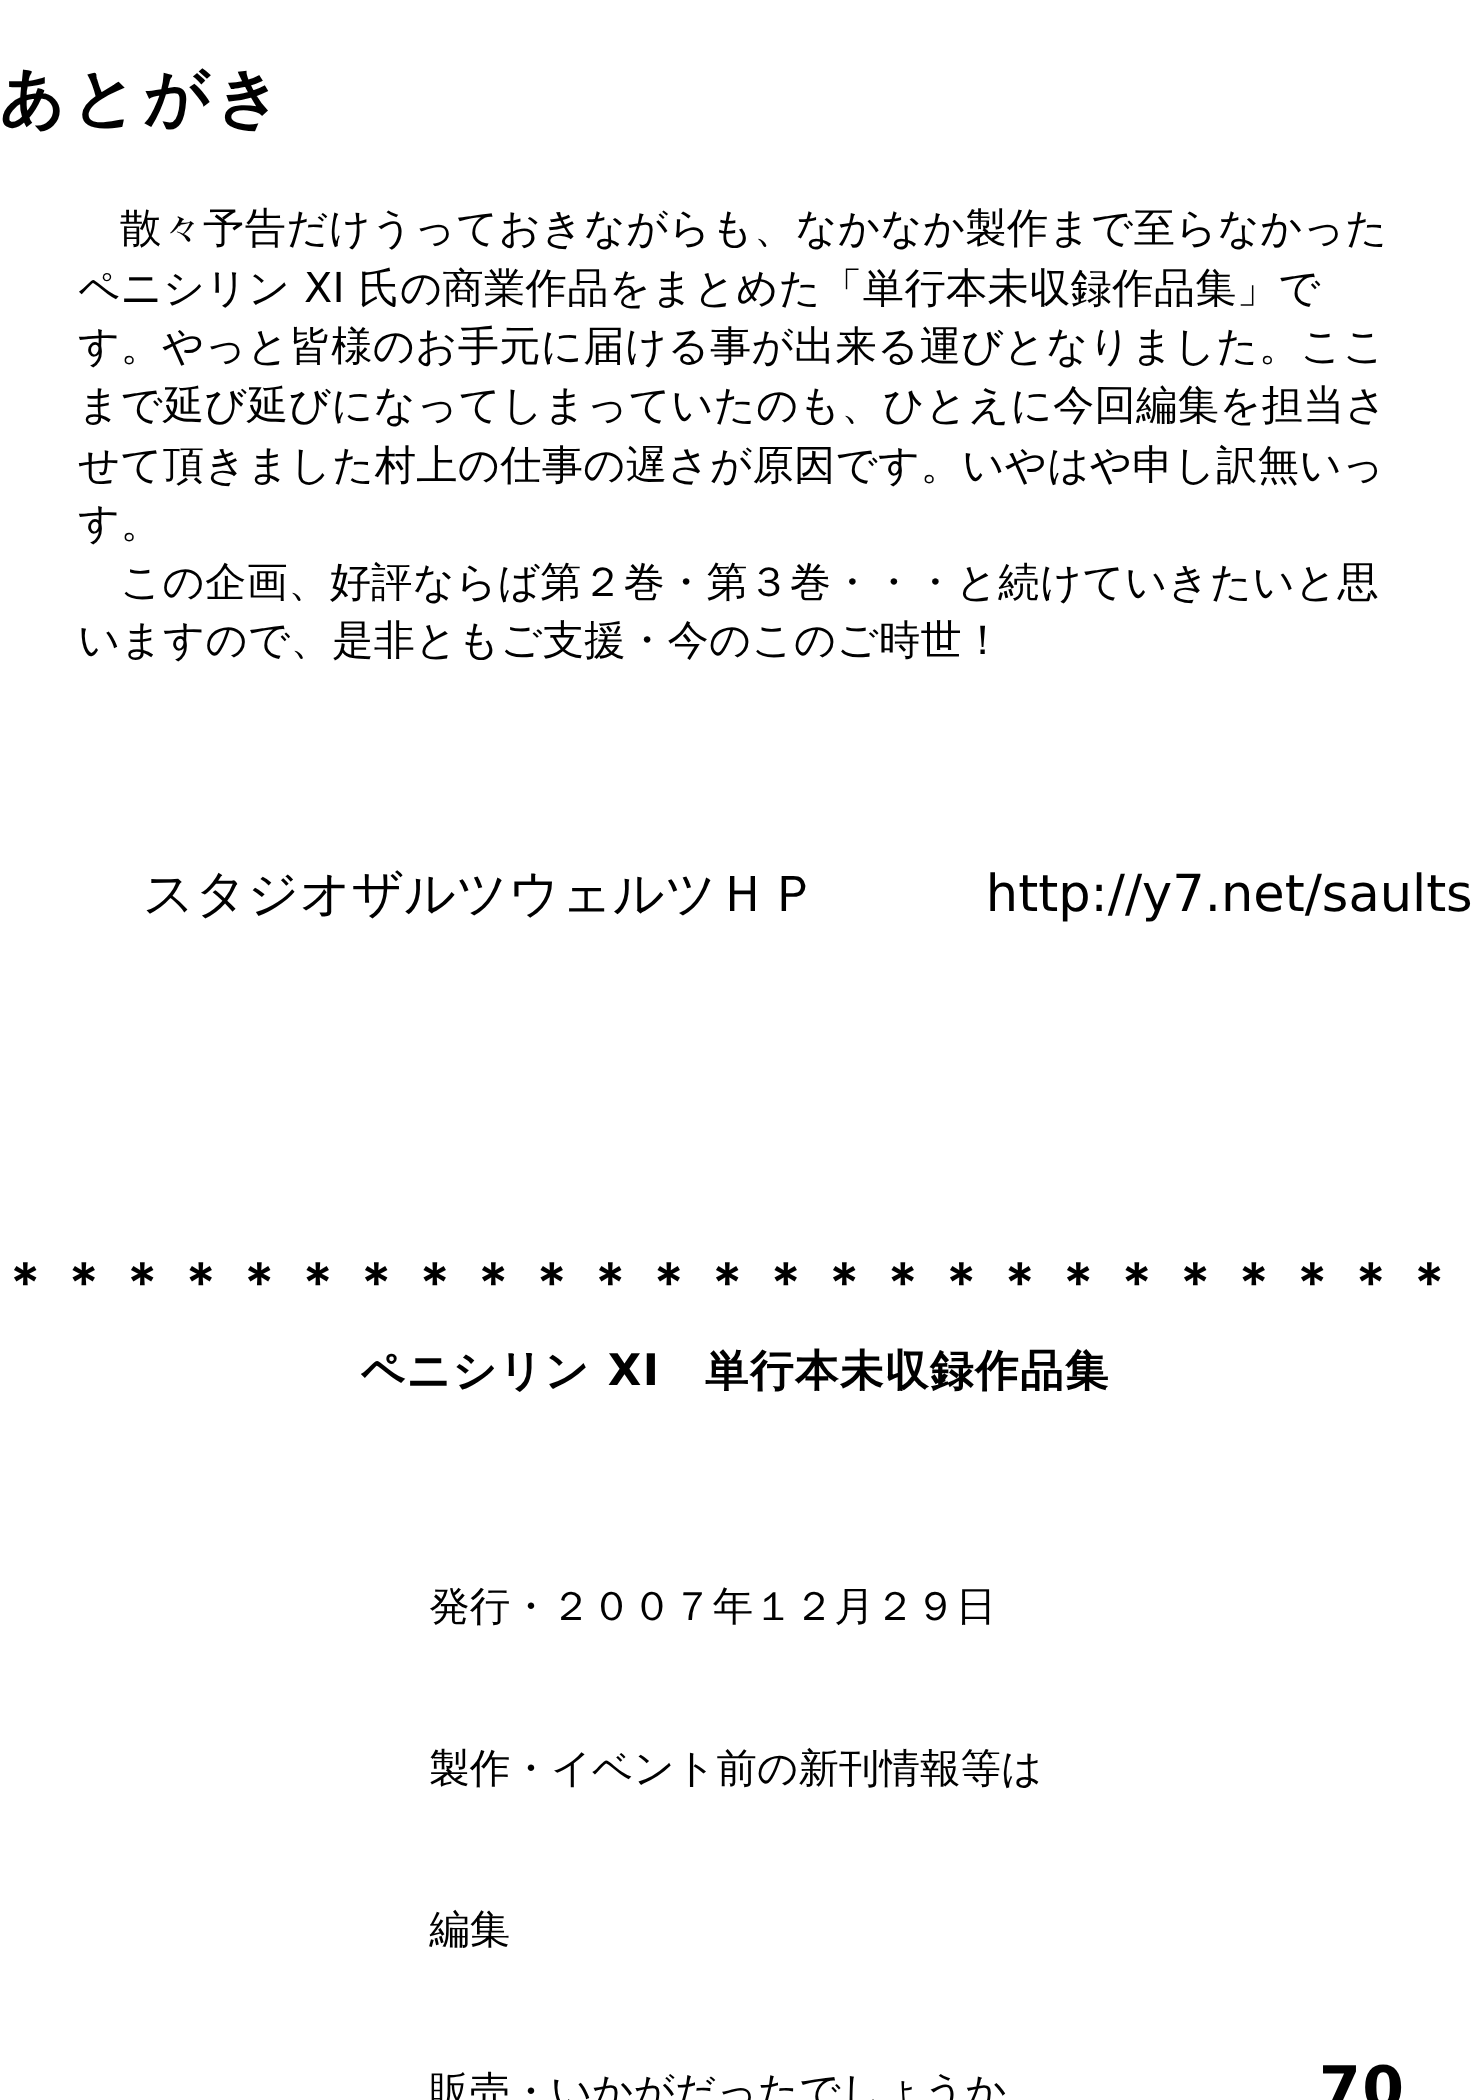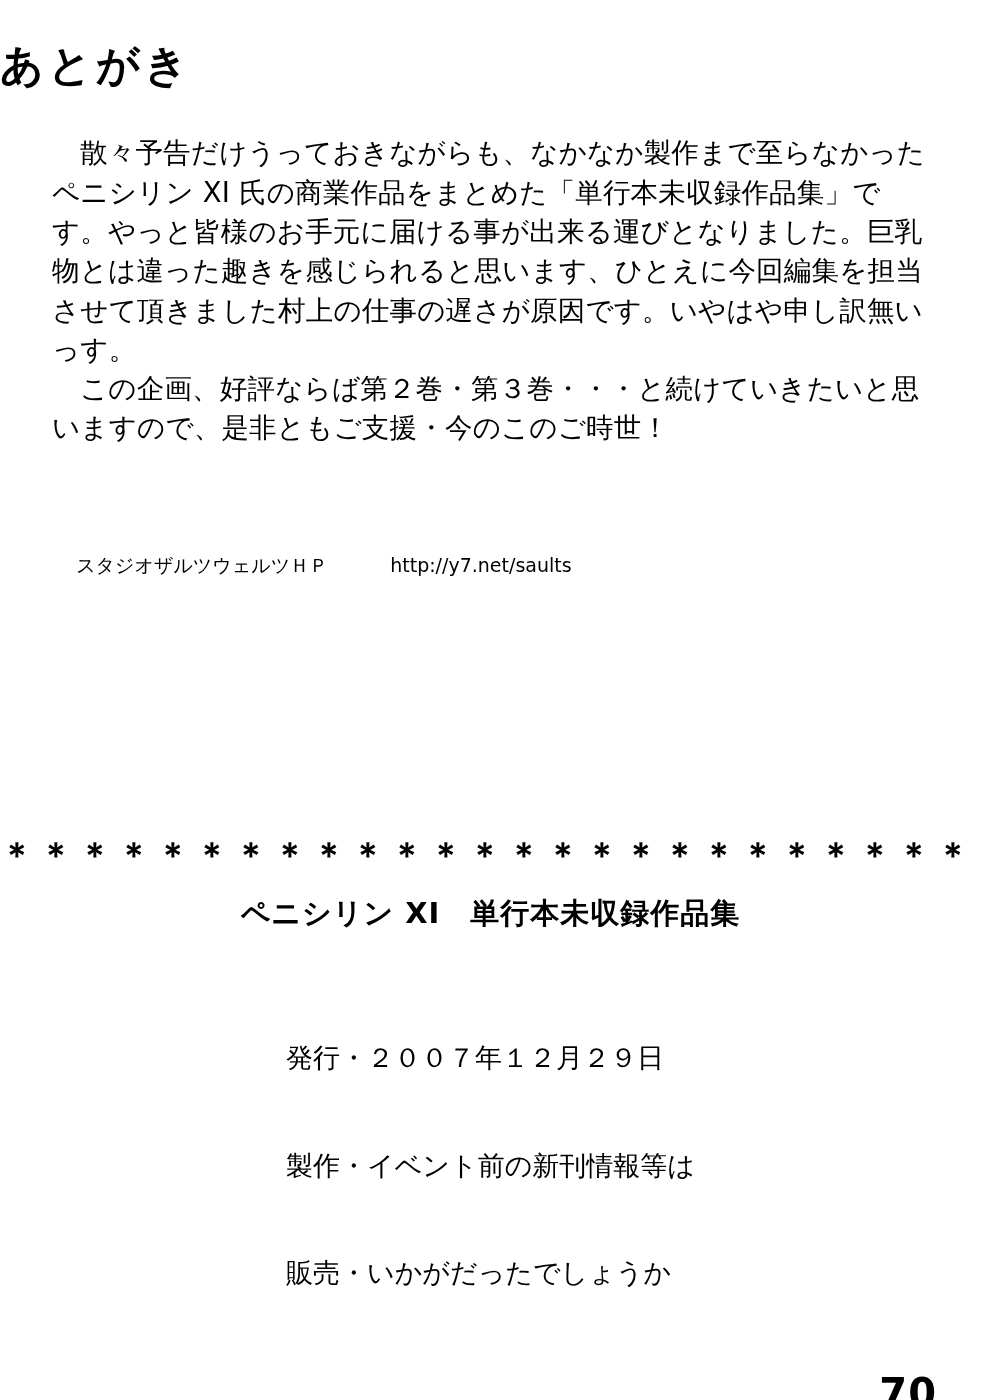--- a/index.html
+++ b/index.html
@@ -36,21 +36,21 @@
     letter-spacing: 0.2px;
     font-weight: 500;
   }
   .para {
     margin: 0 0 0 0;
     text-indent: 28px;
   }
   .gap-md { height: 34px; }
   .hp-line {
     margin: 44px 52px 0 52px;
-    font-size: 19px;
+    font-size: 34px;
     line-height: 1.4;
     white-space: pre;
   }
   .star-row {
     position: absolute;
     top: 795px;
     left: 0;
     width: 981px;
     text-align: center;
     font-size: 34px;
@@ -64,21 +64,21 @@
     position: absolute;
     top: 852px;
     left: 0;
     width: 981px;
     text-align: center;
   }
   .colophon-title {
     font-size: 29px;
     font-weight: 700;
     letter-spacing: 1px;
-    margin-bottom: 34px;
+    margin-bottom: 48px;
   }
   .credits {
     font-size: 27px;
     line-height: 1.33;
     font-weight: 500;
   }
   .credits div {
     white-space: pre;
   }
   .credit-block {
@@ -95,38 +95,39 @@
   }
 </style>
 </head>
 <body>
 
 <div class="page">
 
   <h1 class="title">あとがき</h1>
 
   <div class="body-block">
-    <p class="para">散々予告だけうっておきながらも、なかなか製作まで至らなかったペニシリン XI 氏の商業作品をまとめた「単行本未収録作品集」です。やっと皆様のお手元に届ける事が出来る運びとなりました。巨乳物とは違った趣きを感じられると思います、ひとえに今回編集を担当させて頂きました村上の仕事の遅さが原因です。いやはや申し訳無いっす。</p>
+    <p class="para">散々予告だけうっておきながらも、なかなか製作まで至らなかったペニシリン XI 氏の商業作品をまとめた「単行本未収録作品集」です。やっと皆様のお手元に届ける事が出来る運びとなりました。ここまで延び延びになってしまっていたのも、ひとえに今回編集を担当させて頂きました村上の仕事の遅さが原因です。いやはや申し訳無いっす。</p>
     <p class="para">この企画、好評ならば第２巻・第３巻・・・と続けていきたいと思いますので、是非ともご支援・今のこのご時世！</p>
     <div class="gap-md"></div>
   </div>
 
   <div class="hp-line">
     <span>スタジオザルツウェルツＨＰ</span><span>		</span><span>http://y7.net/saults</span>
   </div>
 
   <div class="star-row">＊＊＊＊＊＊＊＊＊＊＊＊＊＊＊＊＊＊＊＊＊＊＊＊＊＊＊＊＊＊＊＊＊＊＊＊＊＊＊＊</div>
 
   <div class="colophon">
     <div class="colophon-title">ペニシリン XI　単行本未収録作品集</div>
 
     <div class="credits">
       <div class="credit-block">
         <div>発行・２００７年１２月２９日</div>
         <div>製作・イベント前の新刊情報等は</div>
+        <div>編集</div>
         <div>販売・いかがだったでしょうか</div>
         
       </div>
       
     </div>
 
   </div>
 
   <div class="page-number">70</div>
 

